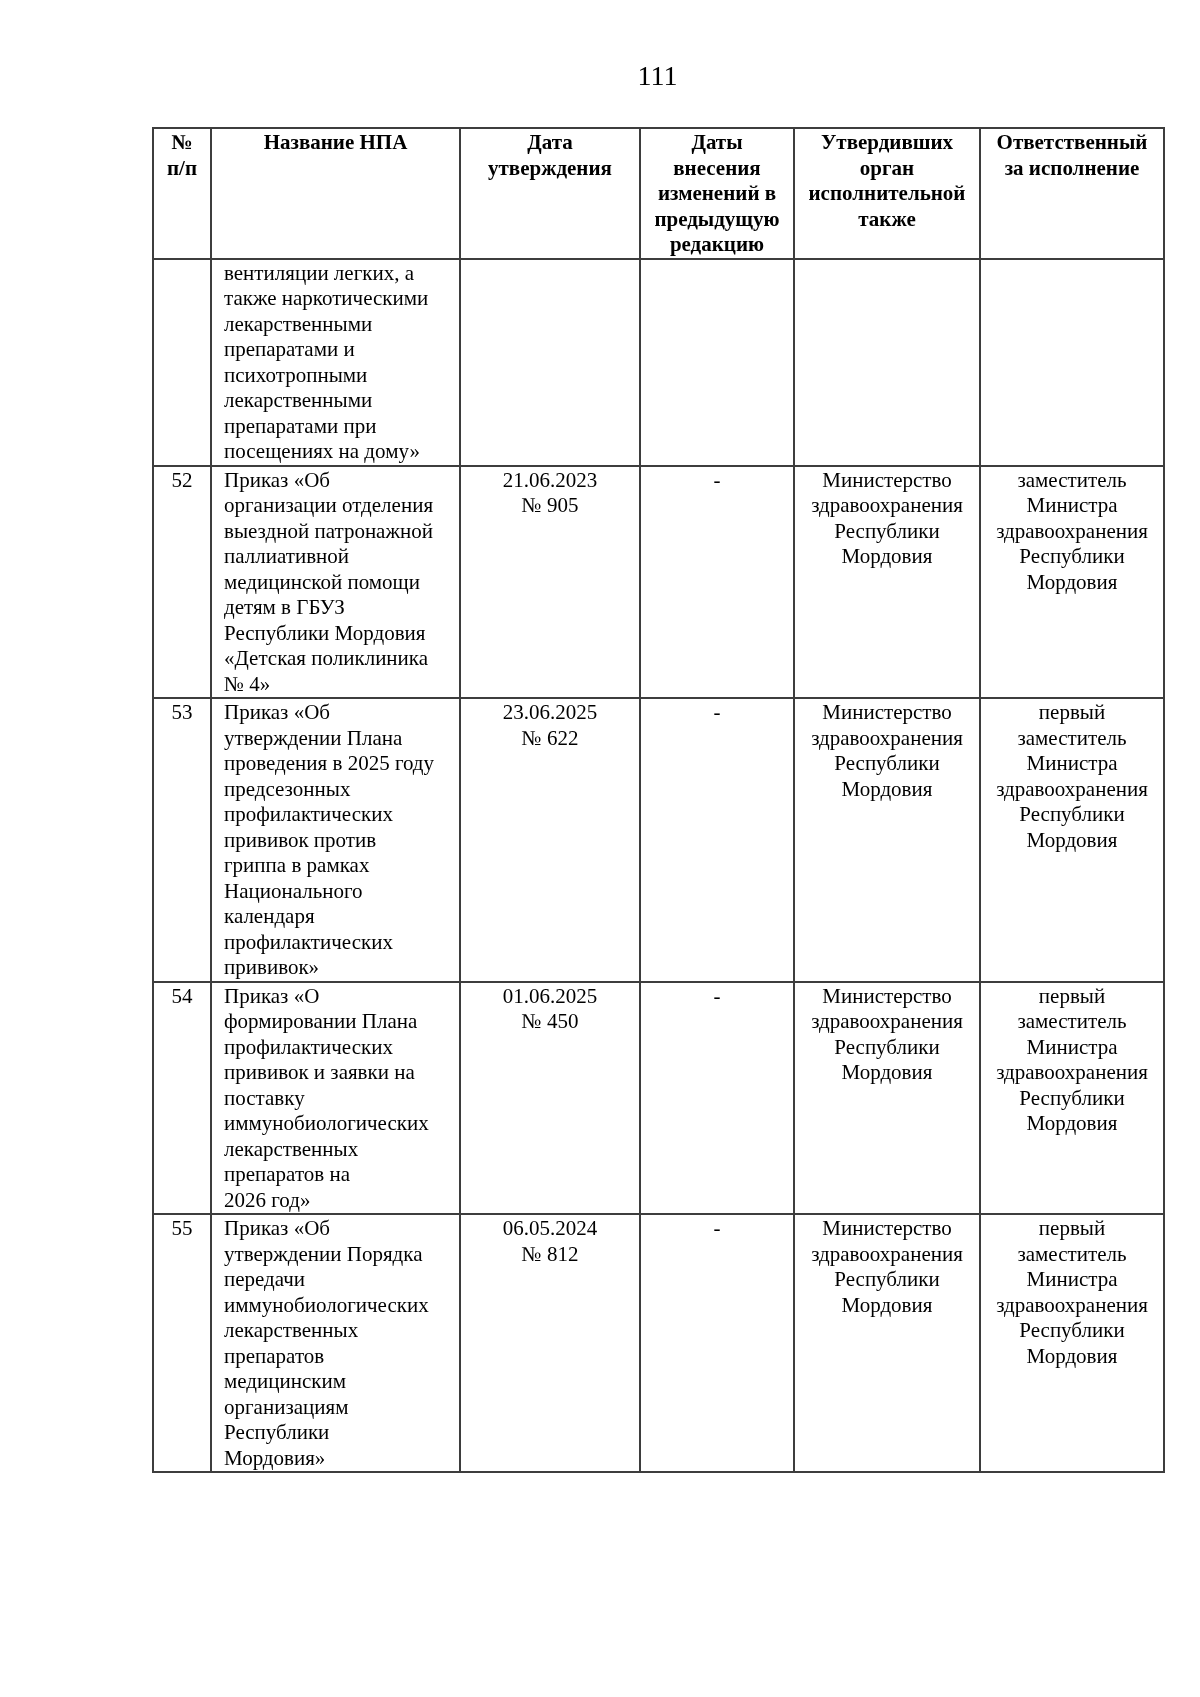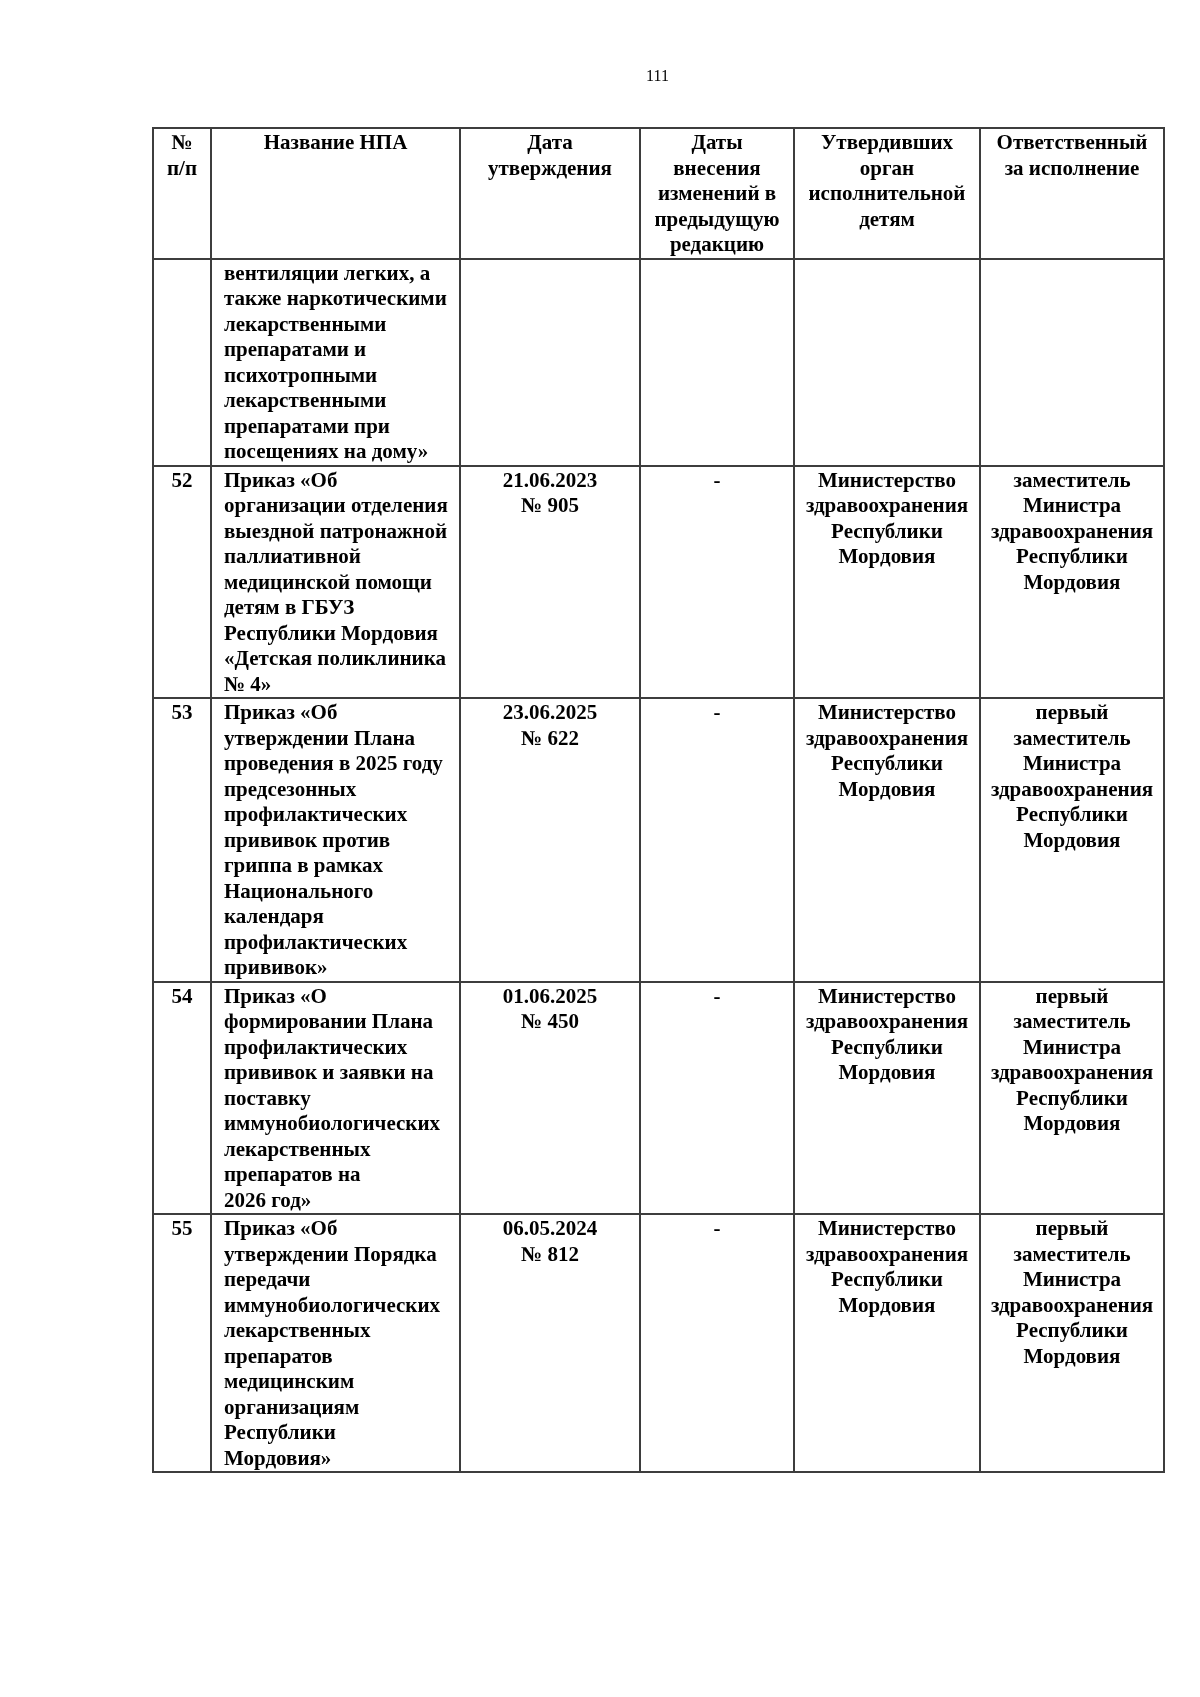--- a/index.html
+++ b/index.html
@@ -14,41 +14,41 @@
     font-family: "Liberation Serif", "DejaVu Serif", serif;
     color: #000000;
     overflow: hidden;
   }
   .page-number {
     position: absolute;
     top: 63px;
     left: 152px;
     width: 1011px;
     text-align: center;
-    font-size: 16px;
+    font-size: 28px;
     line-height: 26px;
   }
   table.npa {
     position: absolute;
     left: 152px;
     top: 127px;
     width: 1011px;
     border-collapse: collapse;
     table-layout: fixed;
     font-size: 21px;
     line-height: 25.5px;
   }
   table.npa td, table.npa th {
     border: 2px solid #3d3d3d;
     vertical-align: top;
     text-align: center;
     white-space: pre-line;
     padding: 1px 2px 0 2px;
     overflow: hidden;
-    font-weight: bold;
+    font-weight: normal;
   }
   table.npa th {
     font-weight: bold;
   }
   table.npa td.c-name {
     text-align: left;
     padding-left: 12px;
     padding-right: 4px;
   }
   tr.r-head  { height: 124px; }
@@ -81,21 +81,21 @@
       <th>Дата
 утверждения</th>
       <th>Даты
 внесения
 изменений в
 предыдущую
 редакцию</th>
       <th>Утвердивших
 орган
 исполнительной
-детям</th>
+также</th>
       <th>Ответственный
 за исполнение</th>
     </tr>
 
     <tr class="r-cont">
       <td class="c-num"></td>
       <td class="c-name">вентиляции легких, а
 также наркотическими
 лекарственными
 препаратами и

